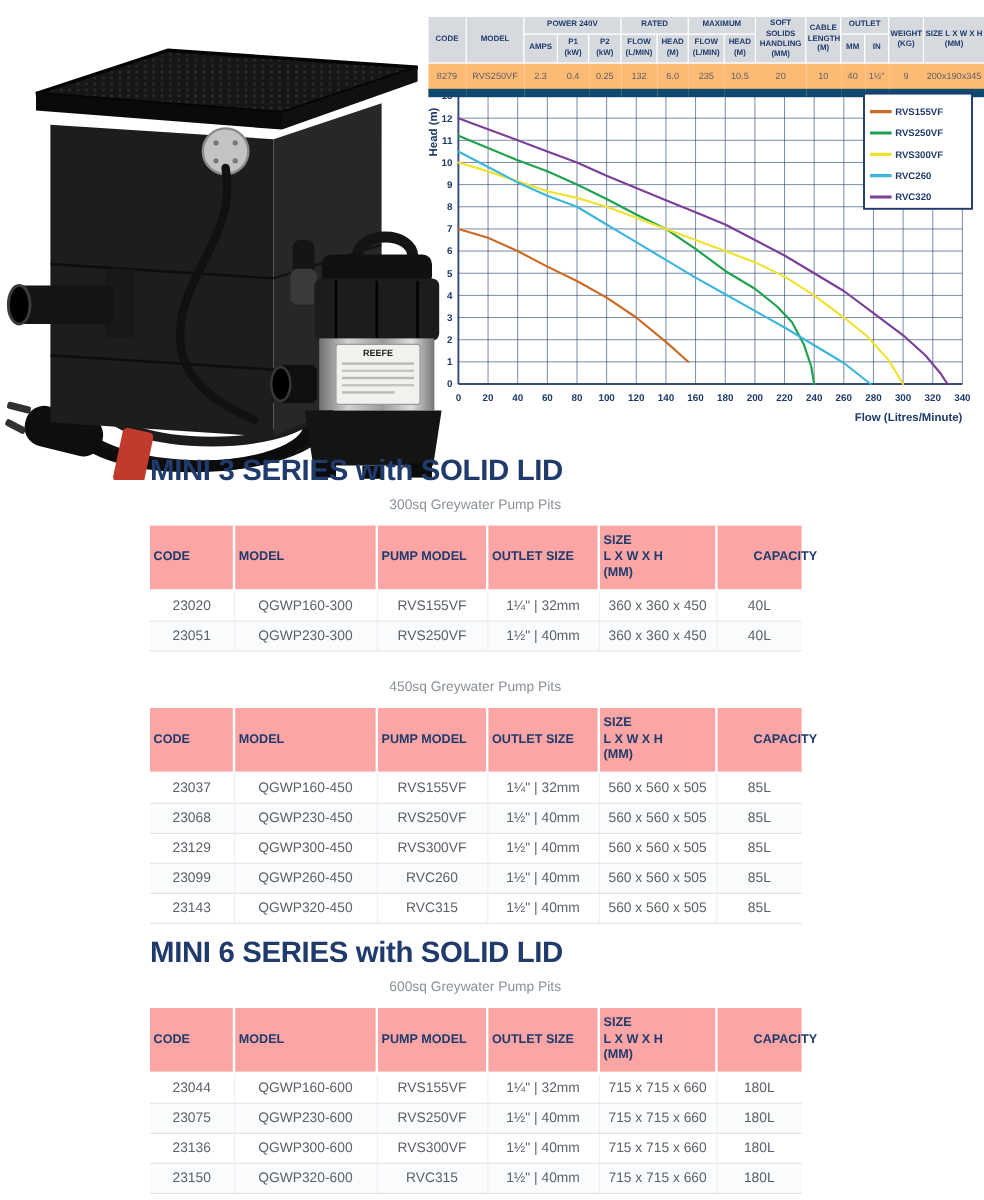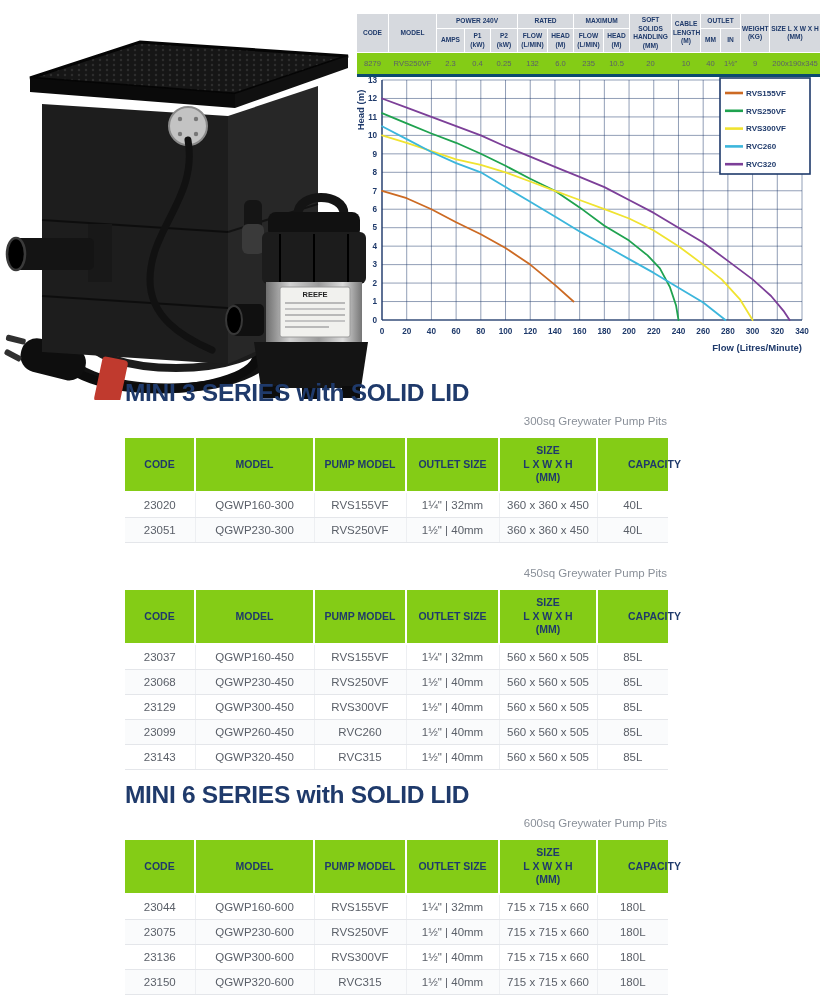--- a/index.html
+++ b/index.html
@@ -7,36 +7,36 @@
 
   
   .photo{position:absolute;left:0;top:8px;width:372px;height:392px;}
 
   
   .spec-wrap{position:absolute;left:356px;top:13px;width:464px;}
   table.spec{width:100%;border-collapse:collapse;table-layout:fixed;}
   table.spec th{background:#D6D9DE;color:#1F3A6B;font-size:6.6px;font-weight:bold;
     padding:2px 1px;border:1px solid #ffffff;line-height:1.3;text-align:center;vertical-align:middle;}
   table.spec td{color:#5B6069;font-size:7.6px;text-align:center;padding:6px 1px;
-    border-bottom:3px solid #0c4a6e;background:#84cc16;}
+    border-bottom:7px solid #0c4a6e;background:#fdba74;}
 
   
   .chart{position:absolute;left:356px;top:70px;width:464px;height:292px;}
 
   
   .lower{position:absolute;left:125px;top:378px;width:543px;}
   .sec-title{color:#1F3A6B;font-size:24.5px;font-weight:800;
     line-height:1.2;letter-spacing:-0.3px;}
   .sec-title.mt{margin-top:10px;}
-  .tbl-sub{color:#8A9099;font-size:11.5px;text-align:right;margin:8px 1px 9px 0;line-height:1.2;}
+  .tbl-sub{color:#8A9099;font-size:11.5px;text-align:center;margin:8px 1px 9px 0;line-height:1.2;}
   .tbl-sub.mt-lg{margin-top:24px;}
   table.sec{width:100%;border-collapse:collapse;table-layout:fixed;margin:0;}
-  table.sec th{background:#84cc16;color:#1F3A6B;font-size:10.5px;font-weight:bold;
+  table.sec th{background:#fca5a5;color:#1F3A6B;font-size:10.5px;font-weight:bold;
     padding:6px 3px;border-right:2px solid #fff;border-bottom:2px solid #fff;
-    line-height:1.3;white-space:pre-line;height:35px;vertical-align:middle;text-align:center;}
+    line-height:1.3;white-space:pre-line;height:35px;vertical-align:middle;text-align:left;}
   table.sec th:last-child{border-right:none;padding-left:30px;}
   table.sec td{color:#5B6069;font-size:11.5px;text-align:center;padding:5px 3px;
     border-bottom:1px solid #E4E6EA;border-right:1px solid #EDEFF2;height:14px;background:#fff;}
   table.sec td:last-child{border-right:none;}
   table.sec tr:nth-child(even) td{background:#FAFBFC;}
 </style>
 </head>
 <body>
 
 <div class="page">

